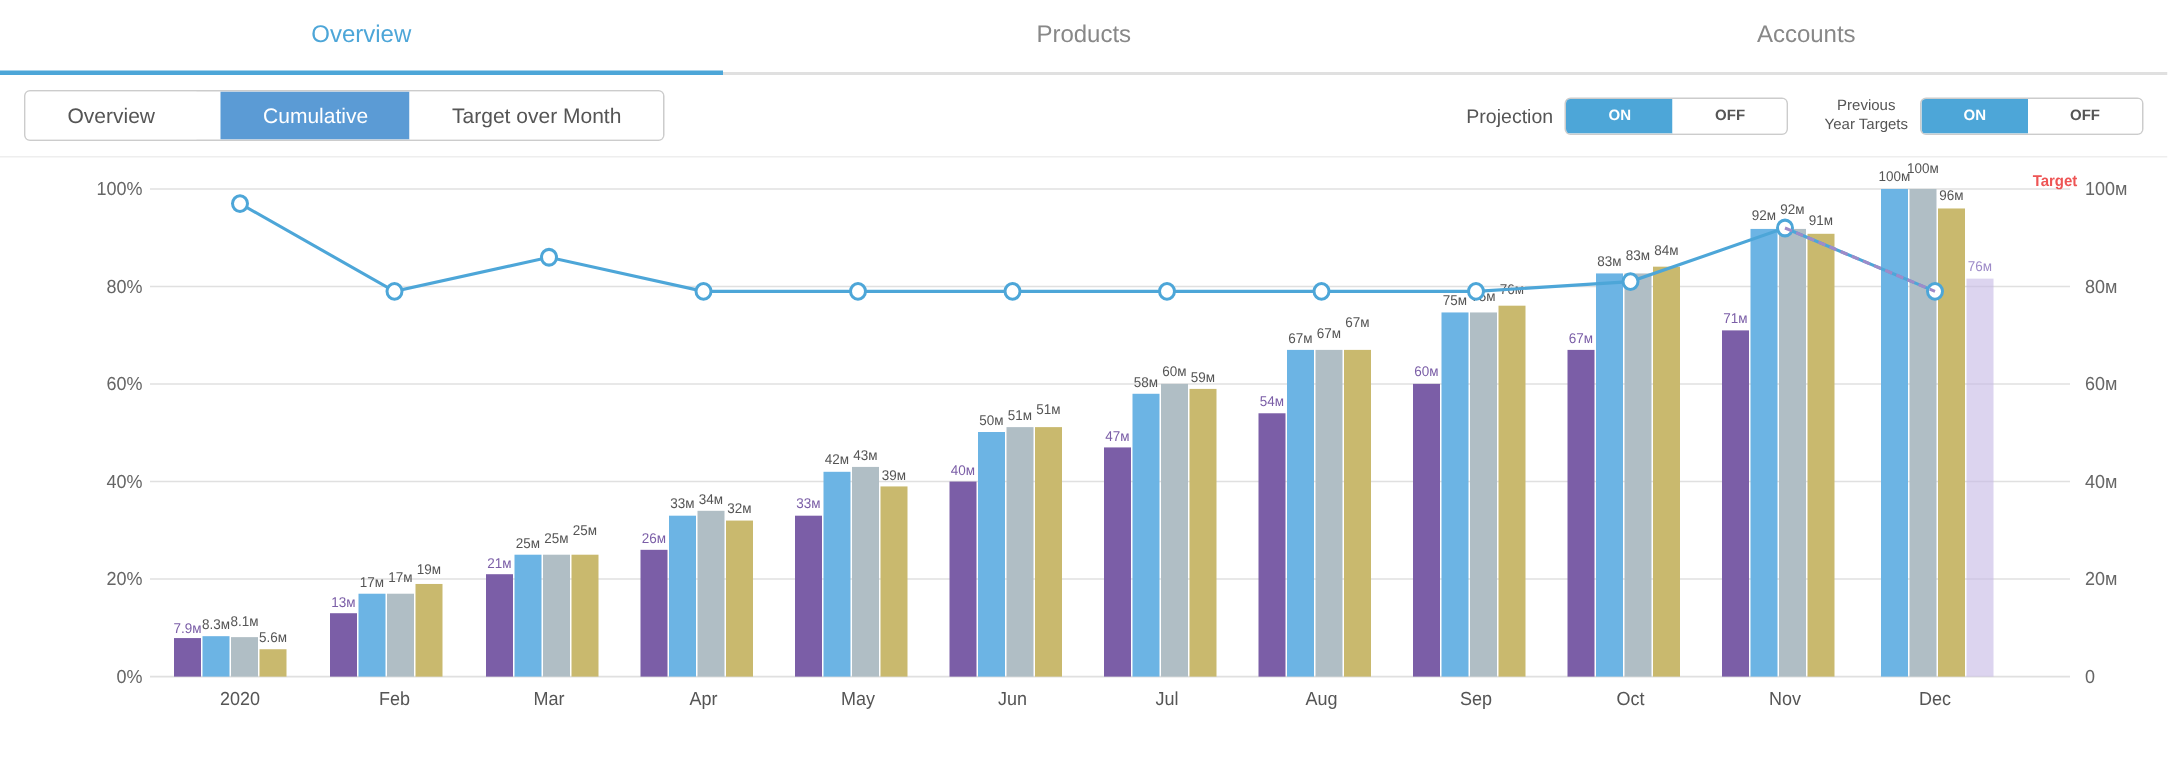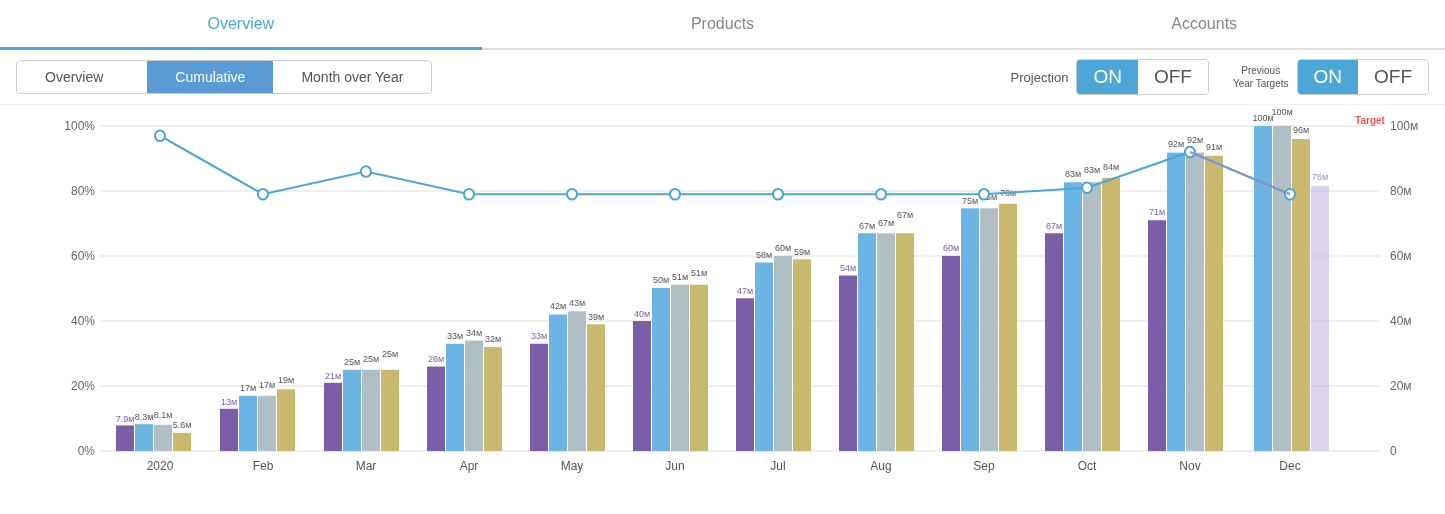--- a/index.html
+++ b/index.html
@@ -68,25 +68,26 @@
       color: #555;
       padding-left: 16px;
     }
     .toggle-group {
       display: flex;
       border: 1px solid #ccc;
       border-radius: 4px;
       overflow: hidden;
     }
     .toggle-btn {
-      padding: 6px 16px;
-      font-size: 19px;
+      padding: 6px 28px;
+      font-size: 10px;
       cursor: pointer;
       background: #fff;
       color: #555;
+      font-weight: bold;
     }
     .toggle-btn.active {
       background: #4da6d8;
       color: #fff;
     }
     .prev-year-group {
       display: flex;
       align-items: center;
       gap: 8px;
     }
@@ -115,21 +116,21 @@
 <div class="top-nav">
   <div class="top-nav-tab active">Overview</div>
   <div class="top-nav-tab">Products</div>
   <div class="top-nav-tab">Accounts</div>
 </div>
 
 <div class="sub-toolbar">
   <div class="view-tabs">
     <div class="view-tab">Overview</div>
     <div class="view-tab active">Cumulative</div>
-    <div class="view-tab">Month over Year</div>
+    <div class="view-tab">Target over Month</div>
   </div>
 
   <div class="projection-group">
     <span class="projection-label">Projection</span>
     <div class="toggle-group">
       <div class="toggle-btn active">ON</div>
       <div class="toggle-btn">OFF</div>
     </div>
   </div>
 

